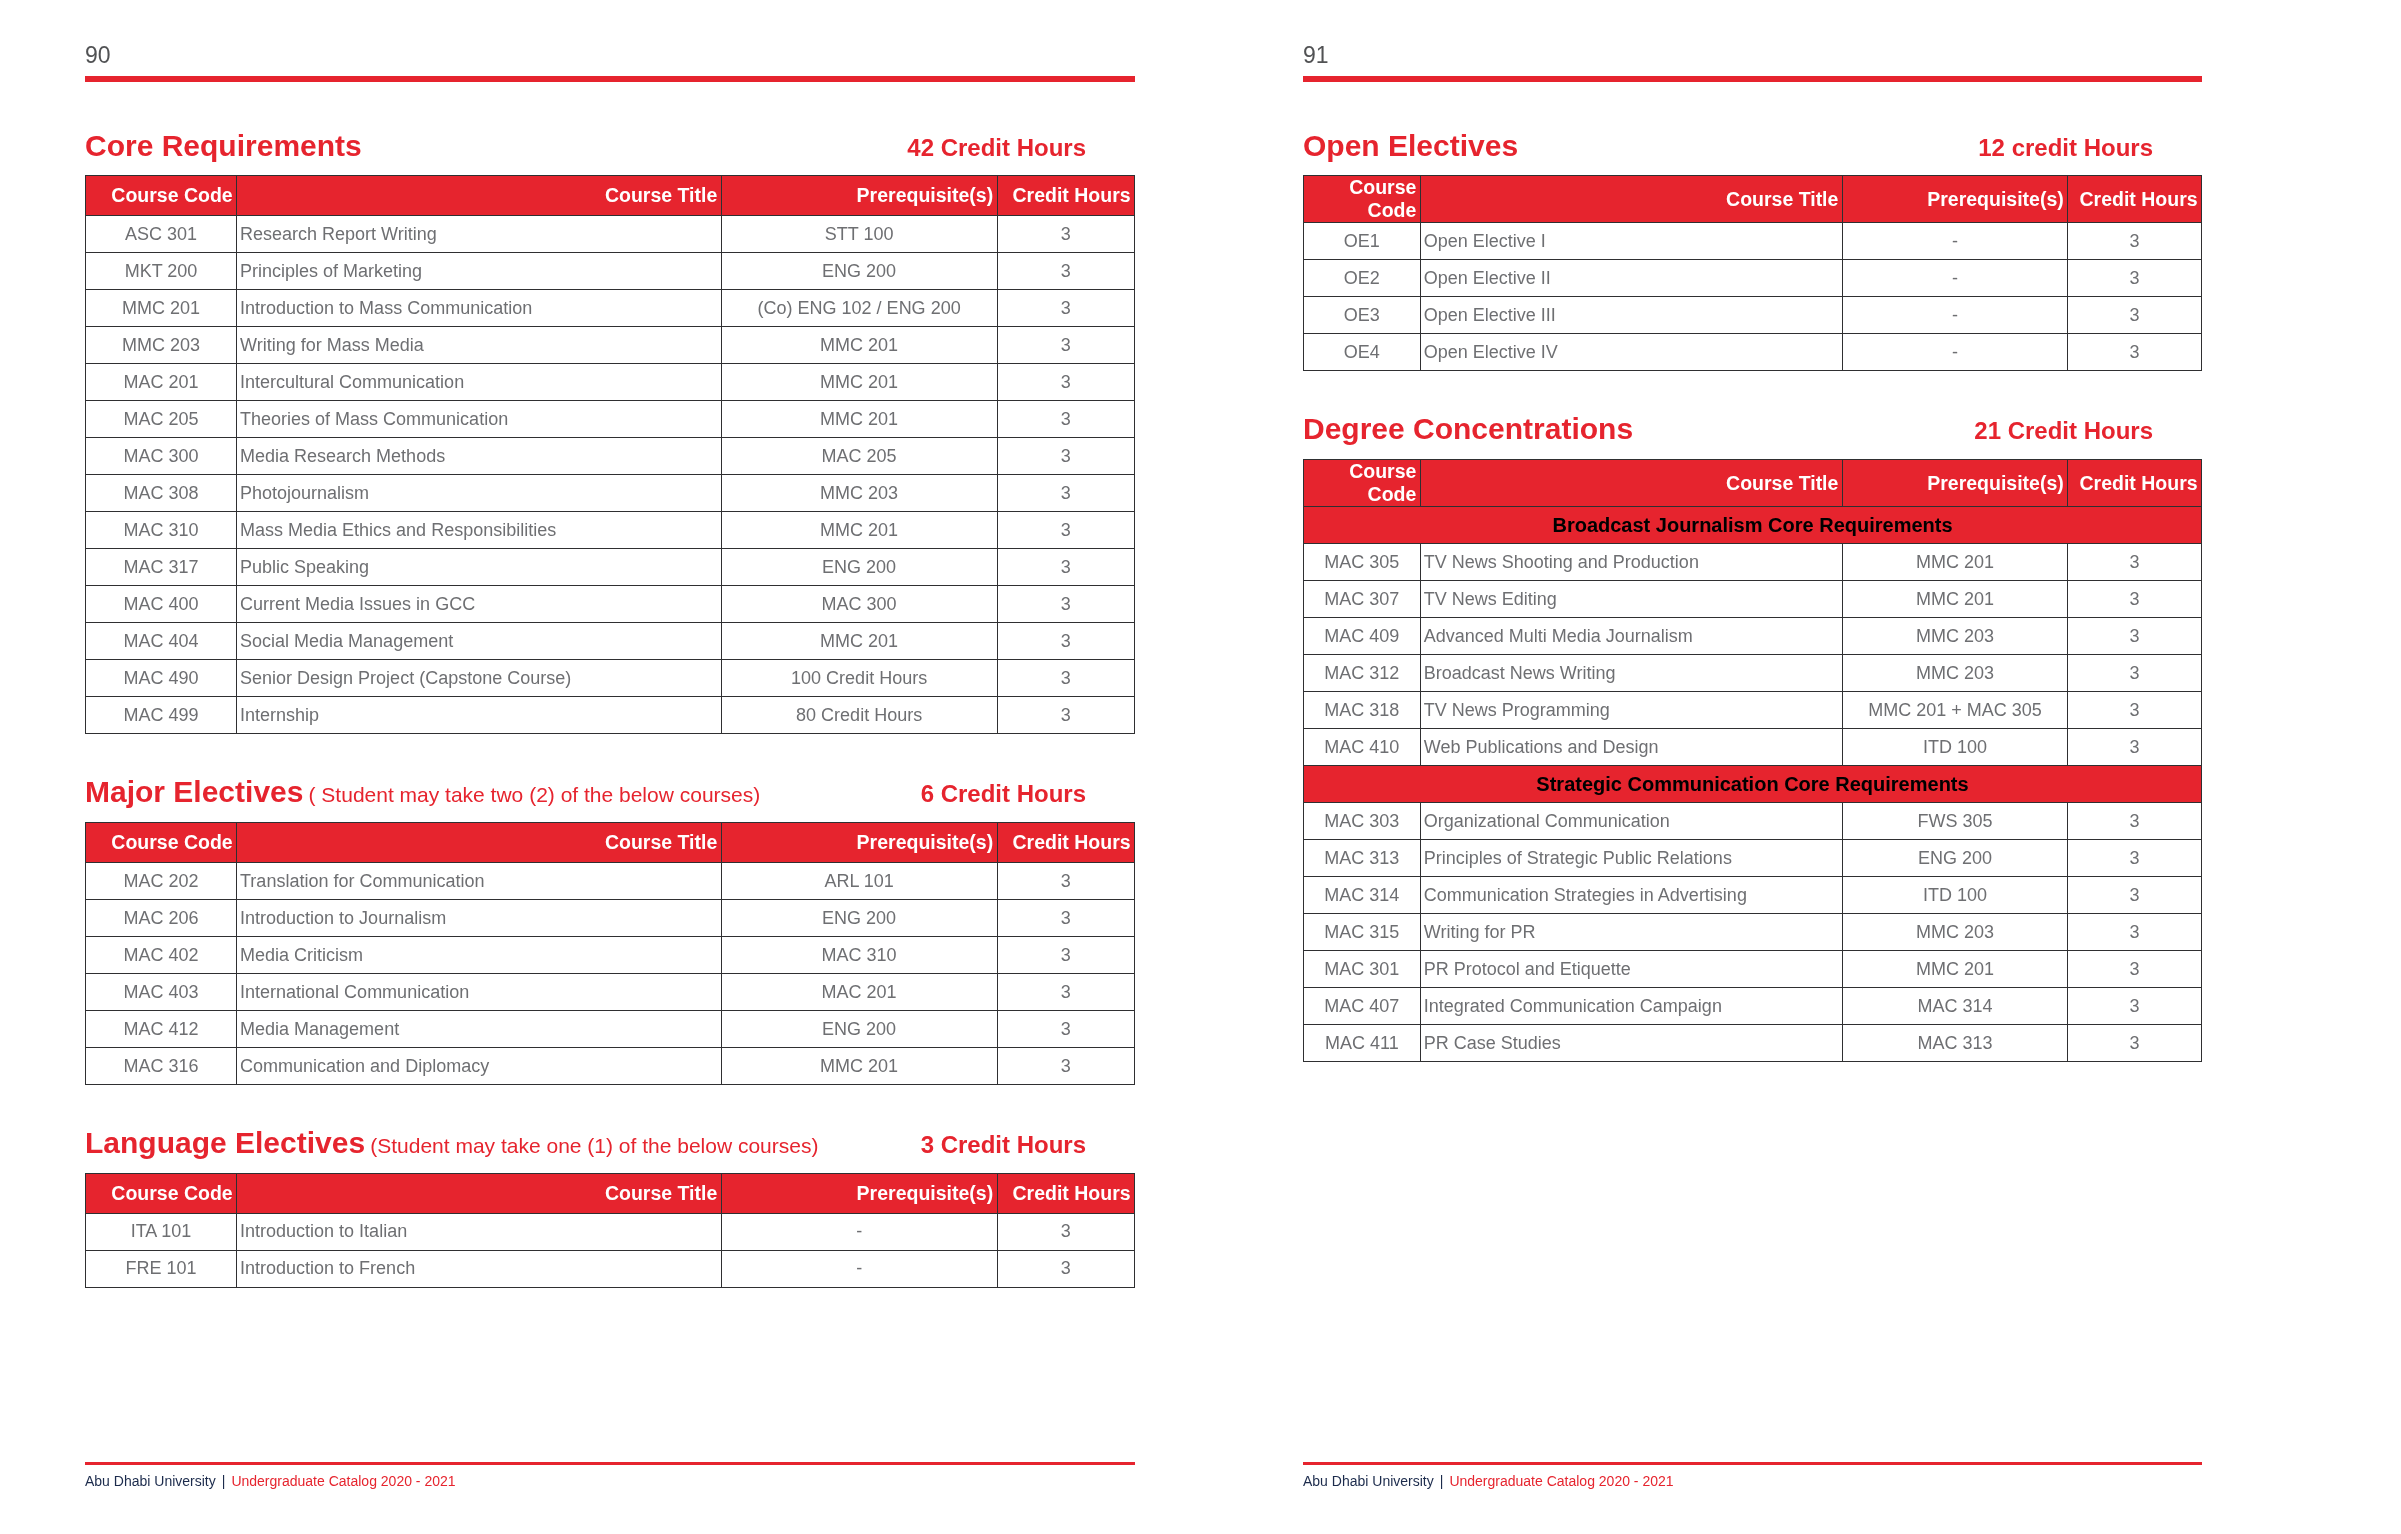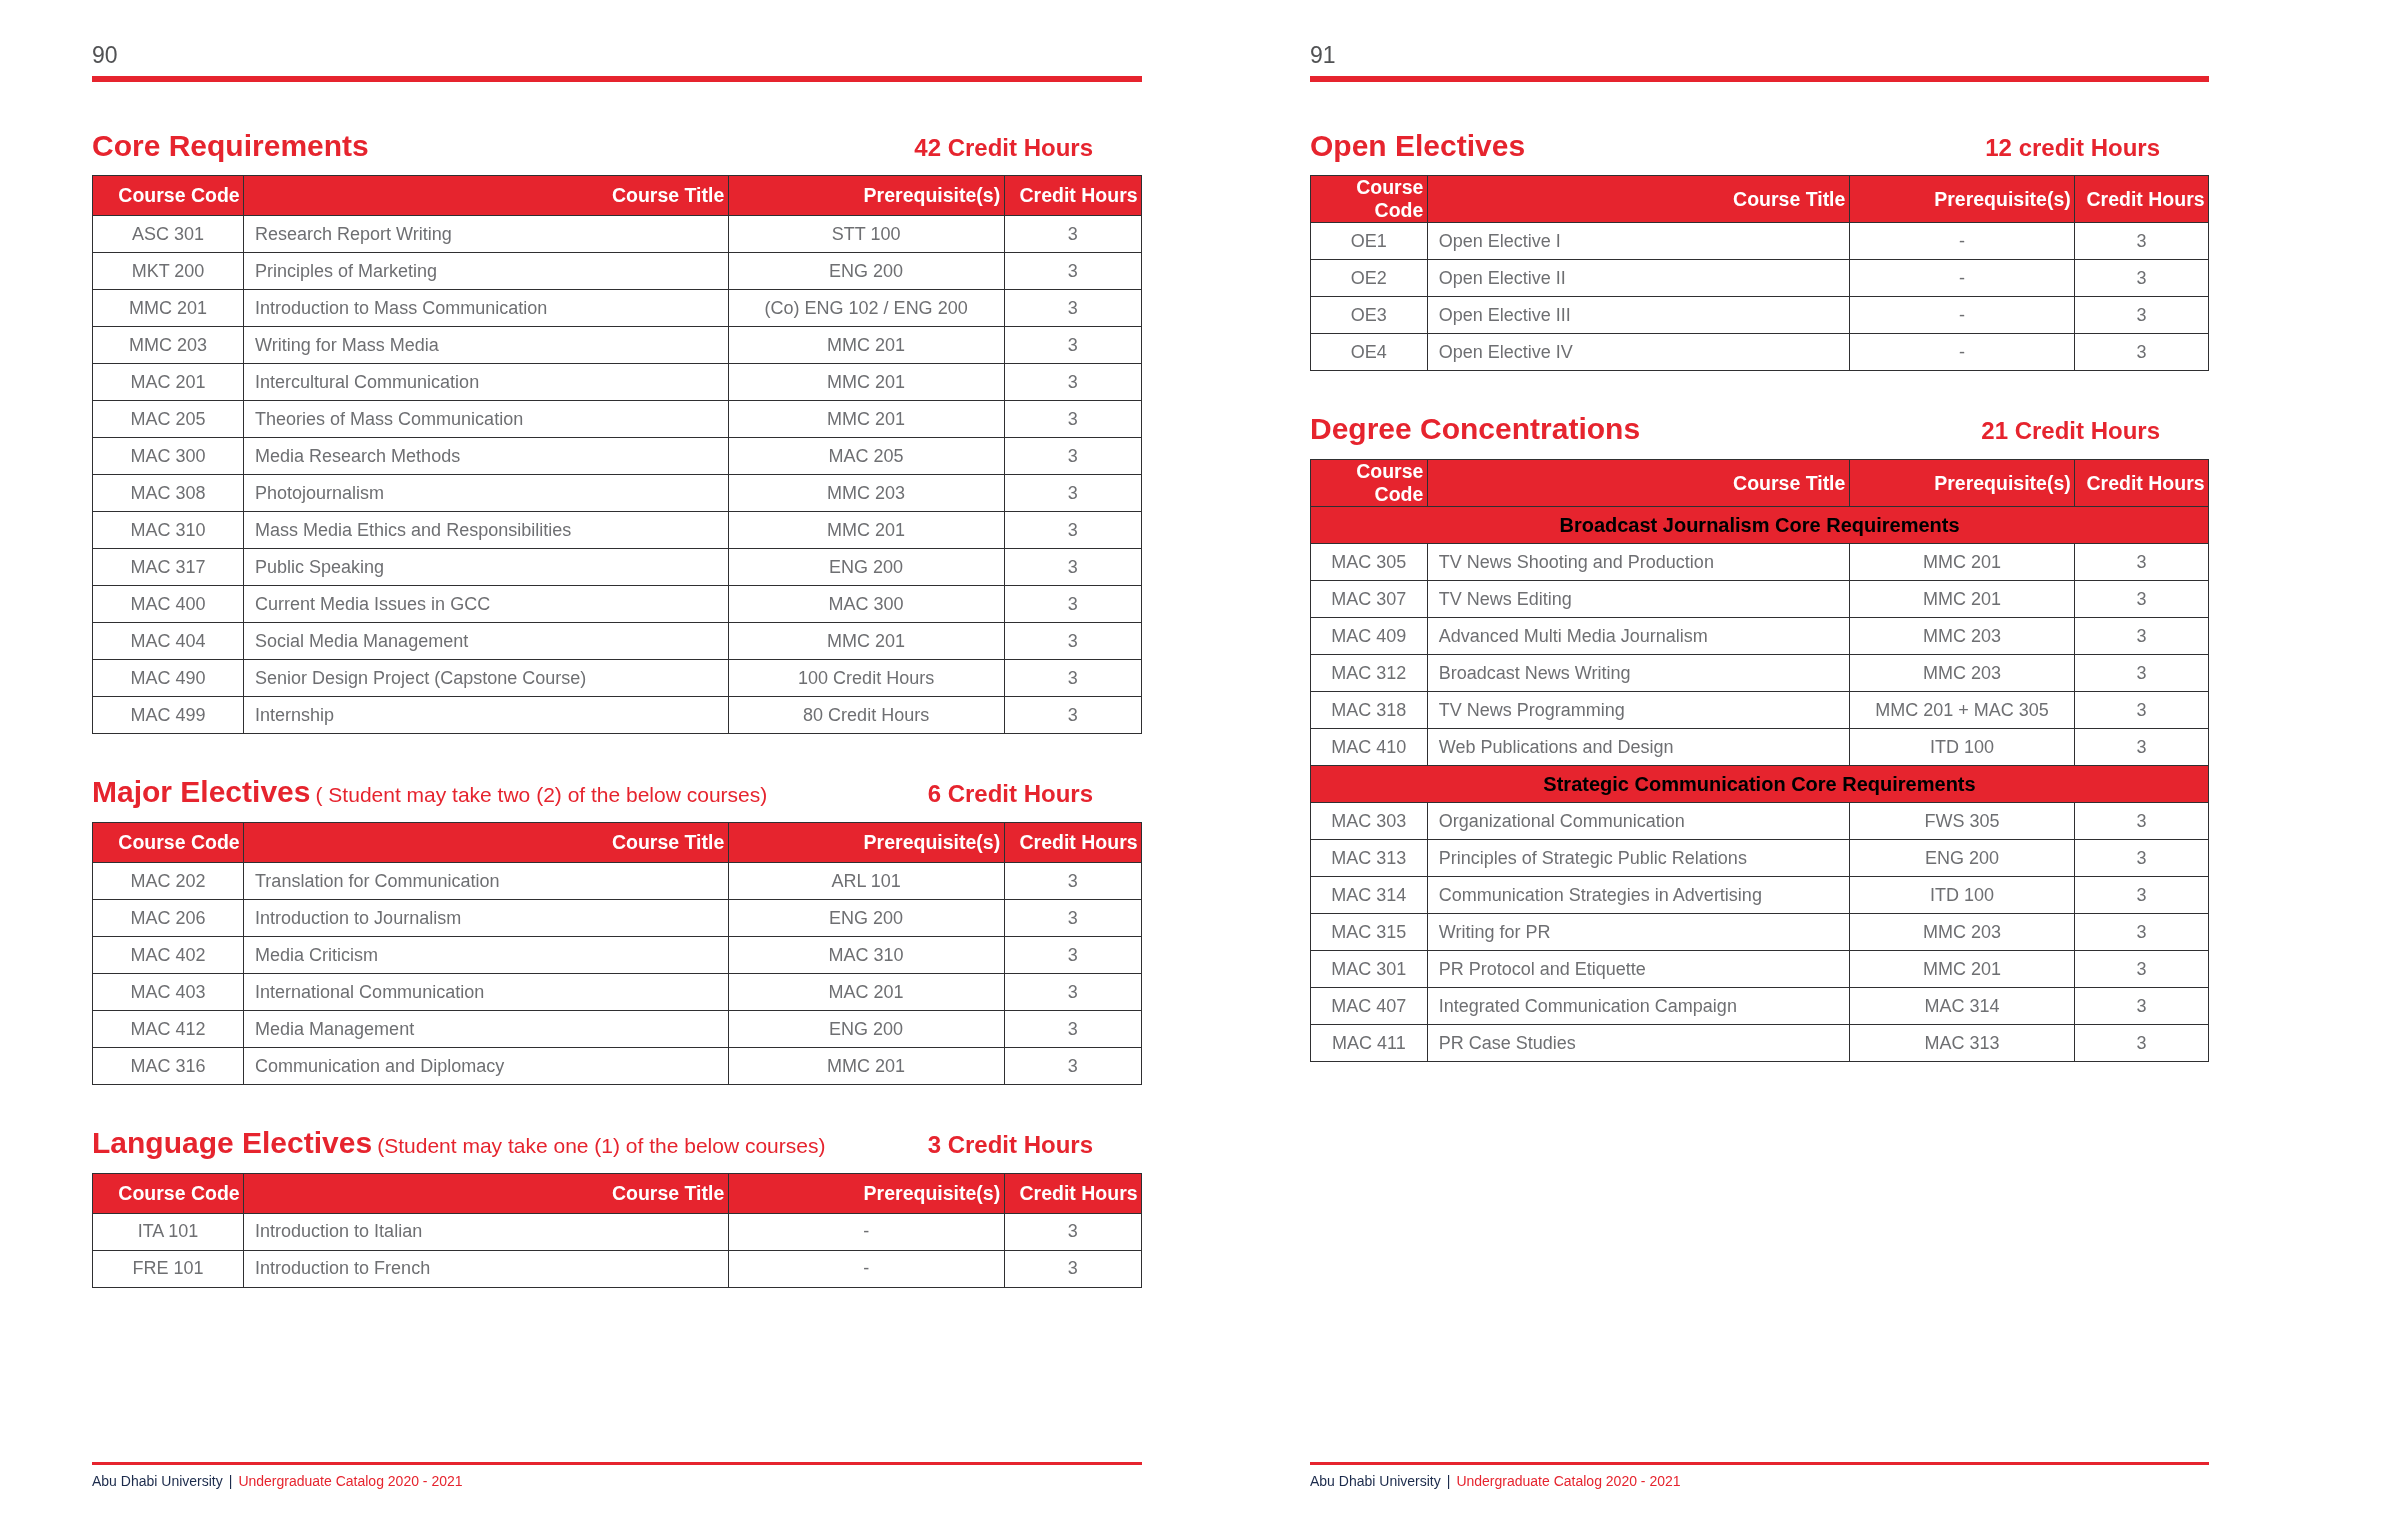--- a/index.html
+++ b/index.html
@@ -7,21 +7,21 @@
     --border:#2F2F31;
     --cell:#6E6F72;
     --navy:#1C2B4C;
   }
   *{box-sizing:border-box;}
   html,body{margin:0;padding:0;}
   body{
     width:2401px;height:1535px;position:relative;background:#fff;
     font-family:"Liberation Sans", sans-serif;
   }
-  .page{position:absolute;top:0;height:1535px;margin-left:7px;}
+  .page{position:absolute;top:0;height:1535px;}
   #page-left{left:85px;width:1050px;}
   #page-right{left:1303px;width:899px;}
 
   .page-number{margin-top:42px;font-size:23px;color:#515254;}
   .top-rule{height:6px;background:var(--red);margin-top:6.8px;}
 
   .section{margin-top:41px;}
   .section.first{margin-top:47px;}
   .sec-head{display:flex;justify-content:space-between;align-items:baseline;margin-bottom:12.7px;}
   .sec-titlewrap{margin:0;}
@@ -31,21 +31,21 @@
 
   table.course-table{width:100%;border-collapse:collapse;table-layout:fixed;}
   .course-table th,.course-table td{border:1.7px solid var(--border);overflow:hidden;}
   .course-table th{
     background:var(--red);color:#fff;font-size:19.5px;font-weight:700;
     height:40px;text-align:right;padding:0 3.4px;
   }
   .course-table td{
     font-size:18px;color:var(--cell);height:37px;text-align:center;padding:0 5.1px;
   }
-  .course-table td.c-title{text-align:left;padding-left:11px;}
+  .course-table td.c-title{text-align:left;padding-left:3px;}
   .course-table tr.band-row td{
     background:var(--red);color:#000000;font-weight:700;font-size:20px;text-align:center;
   }
   
   #page-left  col.col-code{width:14.4%;} #page-left  col.col-title{width:46.2%;}
   #page-left  col.col-prereq{width:26.3%;} #page-left col.col-hours{width:13.1%;}
   #page-right col.col-code{width:13.0%;} #page-right col.col-title{width:47.0%;}
   #page-right col.col-prereq{width:25.1%;} #page-right col.col-hours{width:14.9%;}
 
   .footer{position:absolute;left:0;right:0;top:1462px;}

